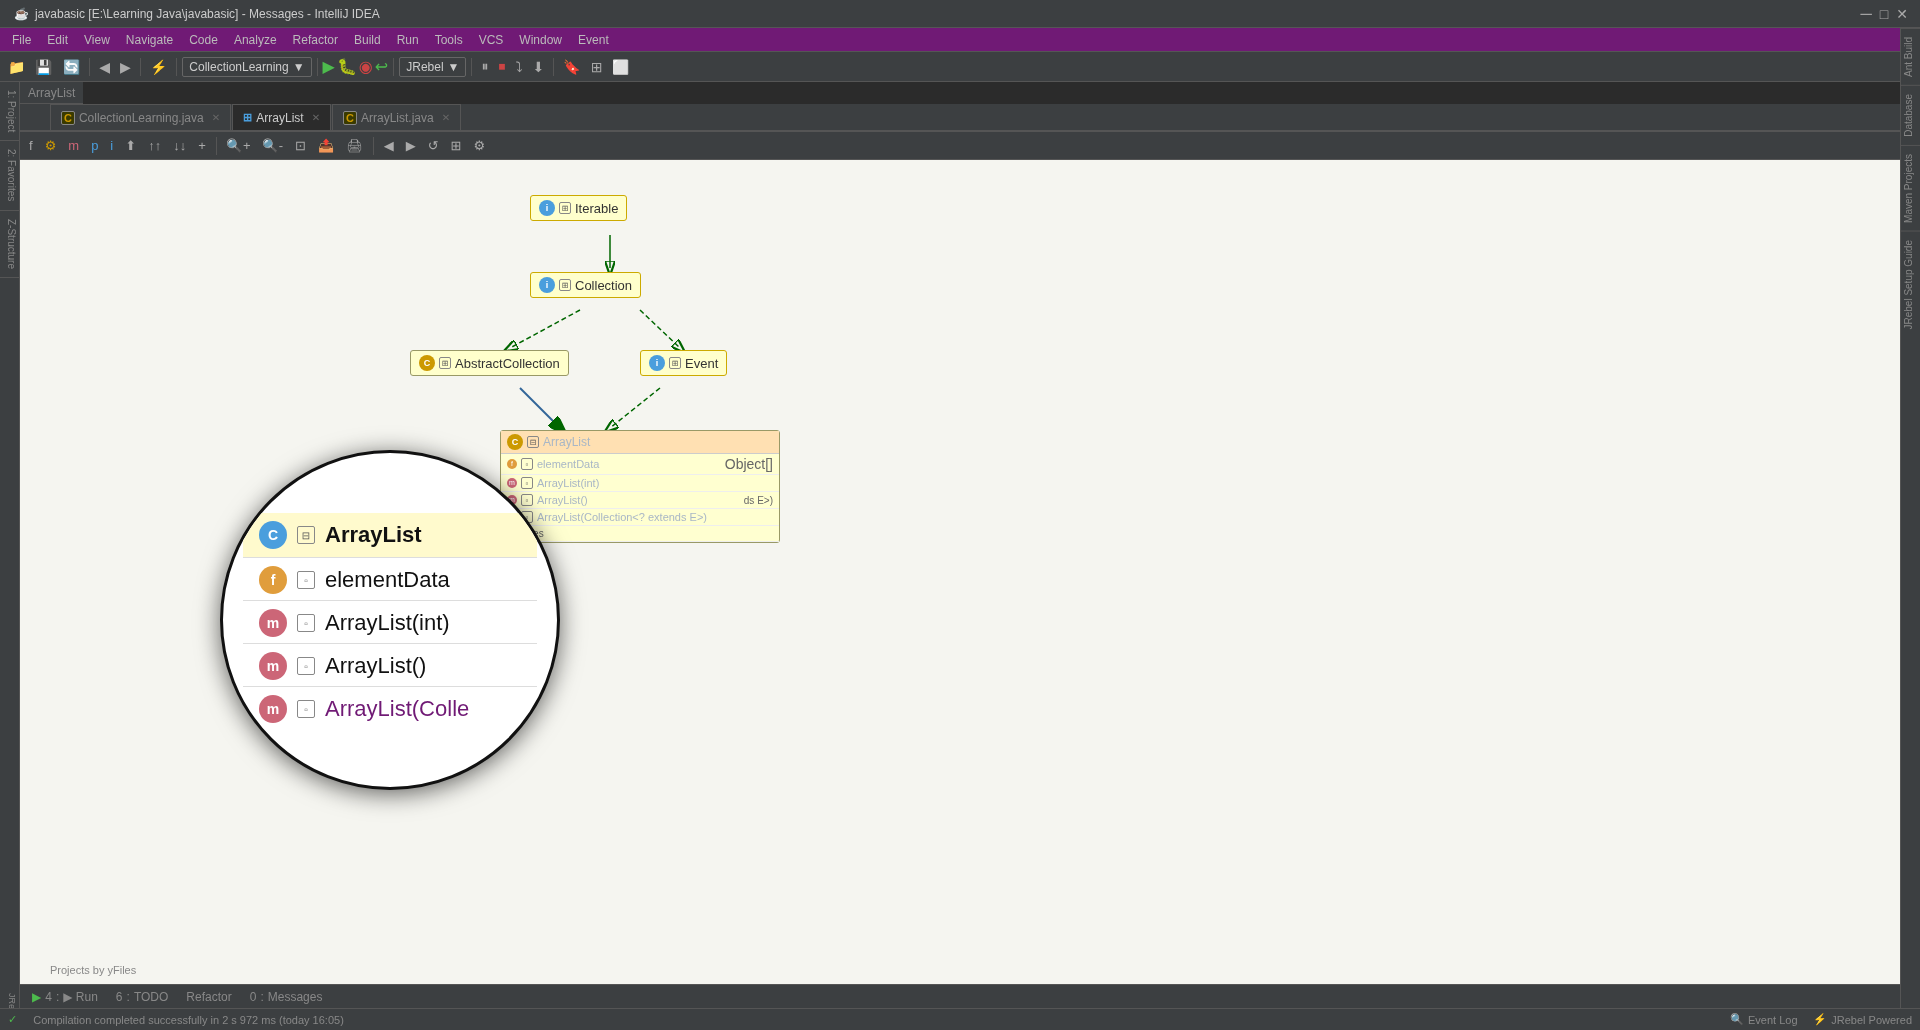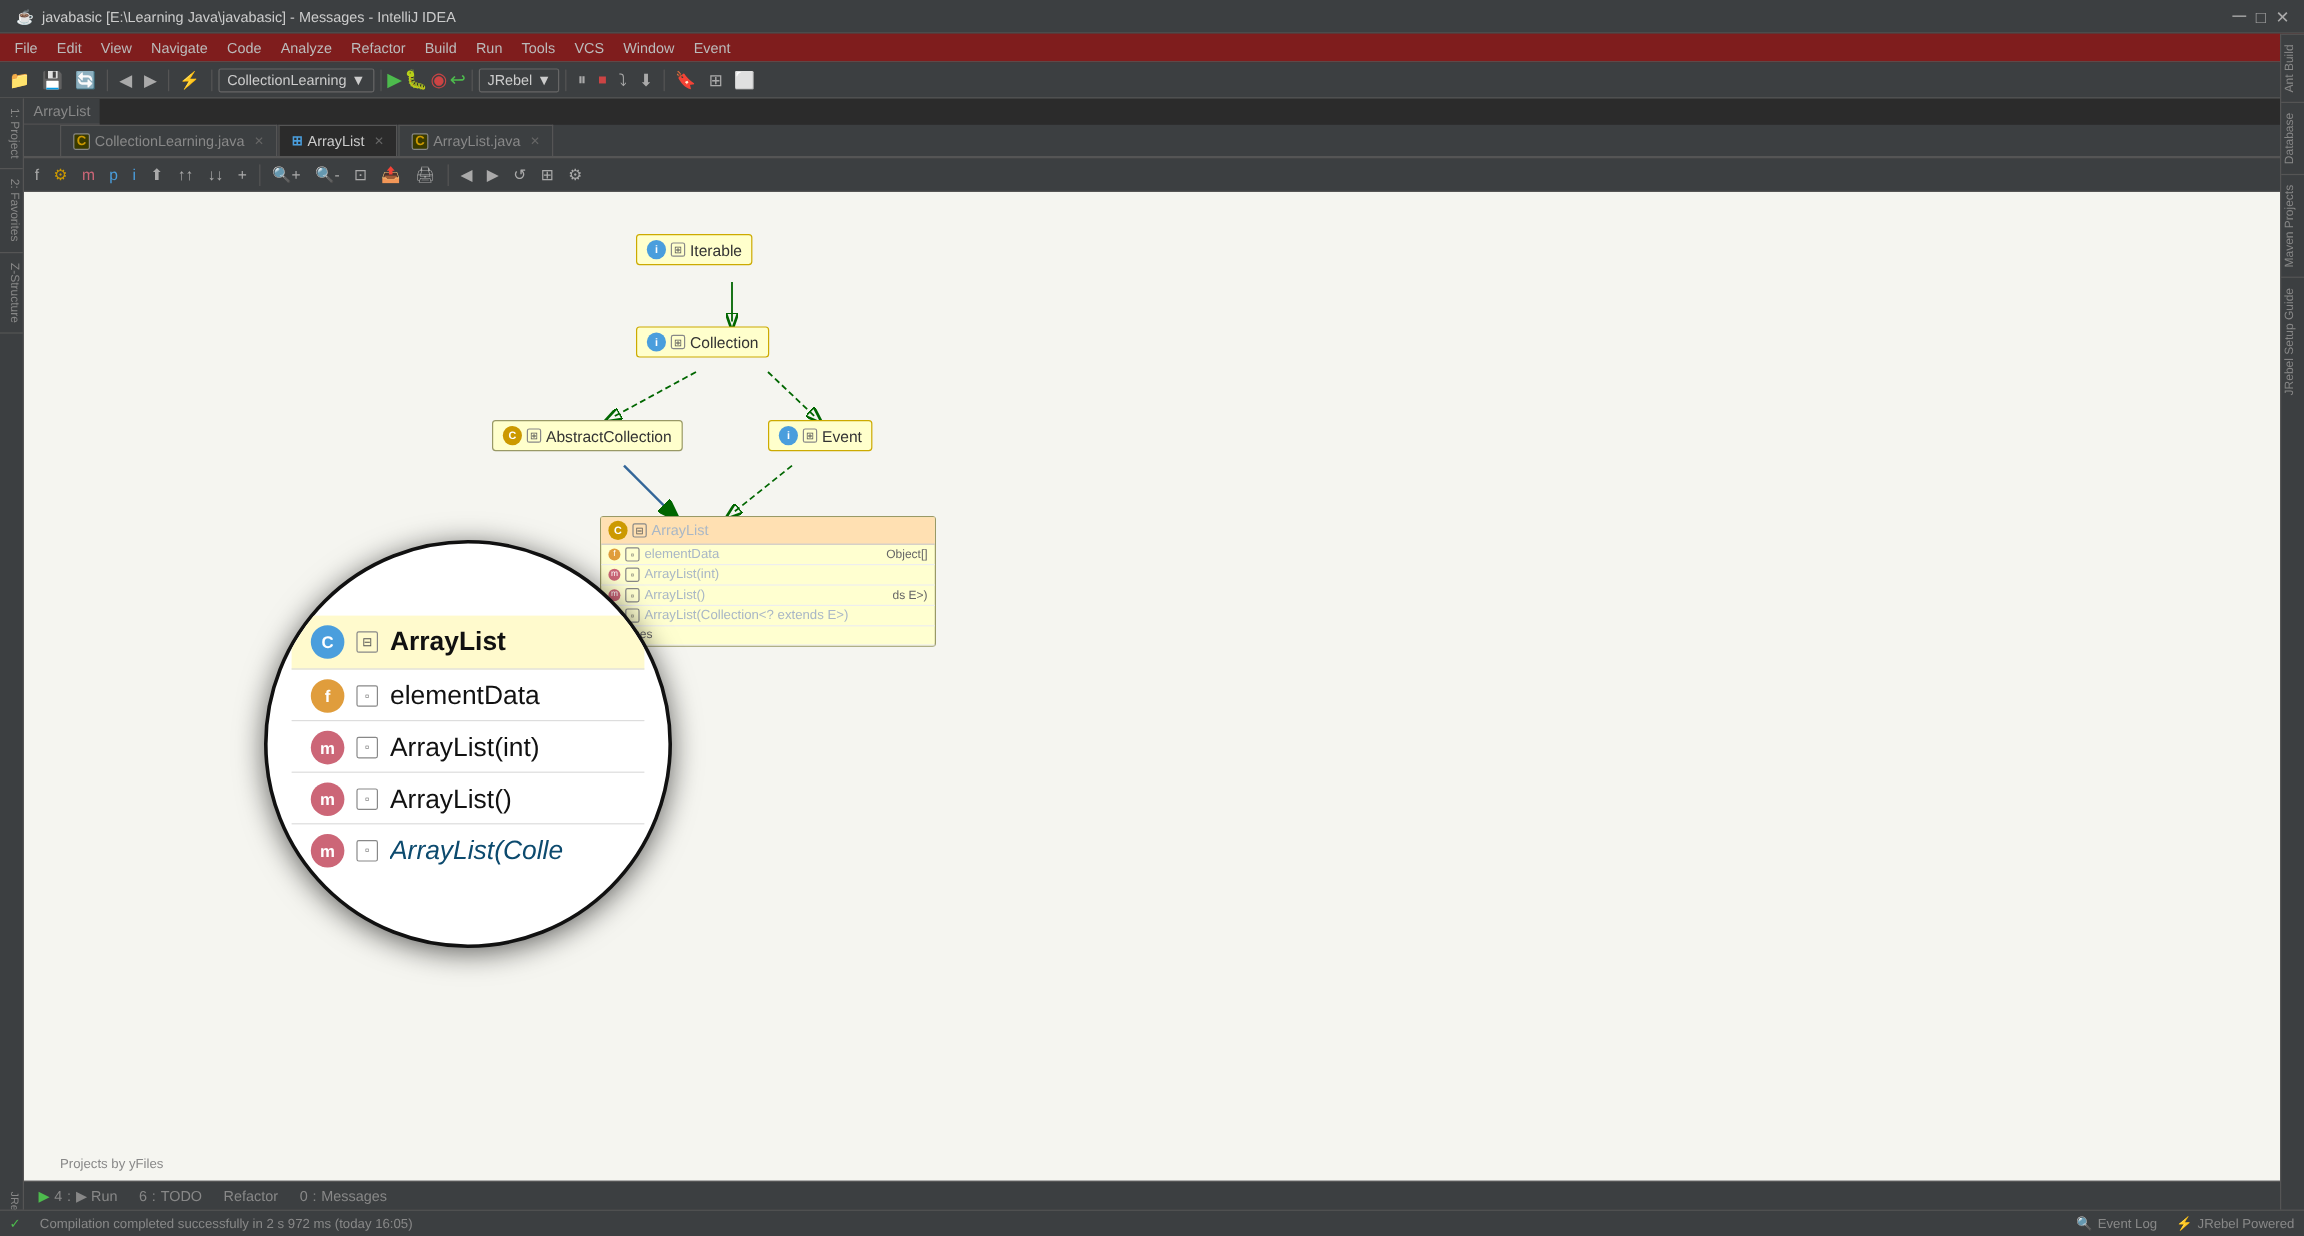--- a/index.html
+++ b/index.html
@@ -3,21 +3,21 @@
   <meta charset="utf-8">
   <style>
     * { margin: 0; padding: 0; box-sizing: border-box; }
     body { font-family: 'Segoe UI', Arial, sans-serif; font-size: 12px; background: #2b2b2b; color: #a9b7c6; width: 1920px; height: 1030px; overflow: hidden; }
 
     
     #title-bar { background: #3c3f41; height: 28px; display: flex; align-items: center; padding: 0 8px; border-bottom: 1px solid #555; font-size: 12px; color: #ccc; }
     #title-bar span { margin-left: 6px; }
 
     
-    #menu-bar { background: #7f1d1d; height: 24px; display: flex; align-items: center; padding: 0 4px; border-bottom: 1px solid #555; }
+    #menu-bar { background: #701a75; height: 24px; display: flex; align-items: center; padding: 0 4px; border-bottom: 1px solid #555; }
     .menu-item { padding: 2px 8px; cursor: pointer; font-size: 12px; color: #bbb; }
 
     
     #toolbar { background: #3c3f41; height: 30px; display: flex; align-items: center; padding: 0 4px; border-bottom: 1px solid #555; gap: 2px; }
     .tb-btn { background: transparent; border: none; color: #aaa; cursor: pointer; padding: 2px 4px; font-size: 14px; border-radius: 2px; }
     .tb-sep { width: 1px; height: 18px; background: #555; margin: 0 3px; }
     .tb-dropdown { background: #3c3f41; border: 1px solid #666; color: #ccc; padding: 2px 6px; font-size: 12px; border-radius: 2px; cursor: pointer; display: flex; align-items: center; gap: 4px; }
     .tb-run-btn { background: transparent; border: none; font-size: 16px; cursor: pointer; }
     .tb-run-green { color: #4dbb4d; }
     .tb-run-red { color: #cc4444; }
@@ -257,21 +257,21 @@
     <div class="uml-expanded" style="left:480px; top:270px; width:280px;">
       <div class="uml-expanded-header">
         <span class="node-icon-c">C</span>
         <span class="node-icon-small">⊟</span>
         <span>ArrayList</span>
       </div>
       <div class="uml-expanded-row">
         <span style="width:10px; height:10px; background:#e09d3c; border-radius:50%; display:inline-block; font-size:7px; color:white; text-align:center; line-height:10px;">f</span>
         <span class="node-icon-small">▫</span>
         <span>elementData</span>
-        <span style="margin-left:auto; color:#666; font-size:10px;">Object[]</span>
+        <span style="margin-left:auto; color:#666; font-size:14px;">Object[]</span>
       </div>
       <div class="uml-expanded-row">
         <span style="width:10px; height:10px; background:#cc6677; border-radius:50%; display:inline-block; font-size:7px; color:white; text-align:center; line-height:10px;">m</span>
         <span class="node-icon-small">▫</span>
         <span>ArrayList(int)</span>
       </div>
       <div class="uml-expanded-row">
         <span style="width:10px; height:10px; background:#cc6677; border-radius:50%; display:inline-block; font-size:7px; color:white; text-align:center; line-height:10px;">m</span>
         <span class="node-icon-small">▫</span>
         <span>ArrayList()</span>
@@ -311,21 +311,21 @@
 
         <div class="magnify-item" style="border-bottom: 1px solid #ddd; margin-bottom:2px; padding: 6px 16px;">
           <div class="mag-icon-m">m</div>
           <div class="mag-node-small">▫</div>
           <span style="font-size:22px; color:#111;">ArrayList()</span>
         </div>
 
         <div class="magnify-item" style="padding: 6px 16px; overflow:hidden;">
           <div class="mag-icon-m">m</div>
           <div class="mag-node-small">▫</div>
-          <span style="font-size:22px; color:#0c4a6e; white-space:nowrap; overflow:hidden;font-style:italic;">ArrayList(Colle</span>
+          <span style="font-size:22px; color:#701a75; white-space:nowrap; overflow:hidden;">ArrayList(Colle</span>
         </div>
       </div>
     </div>
 
     <div style="position:absolute; bottom:8px; left:30px; font-size:11px; color:#888;">Projects by yFiles</div>
   </div>
 </div>
 
 <div id="bottom-tabs" style="bottom:22px;">
   <div class="bottom-tab">

